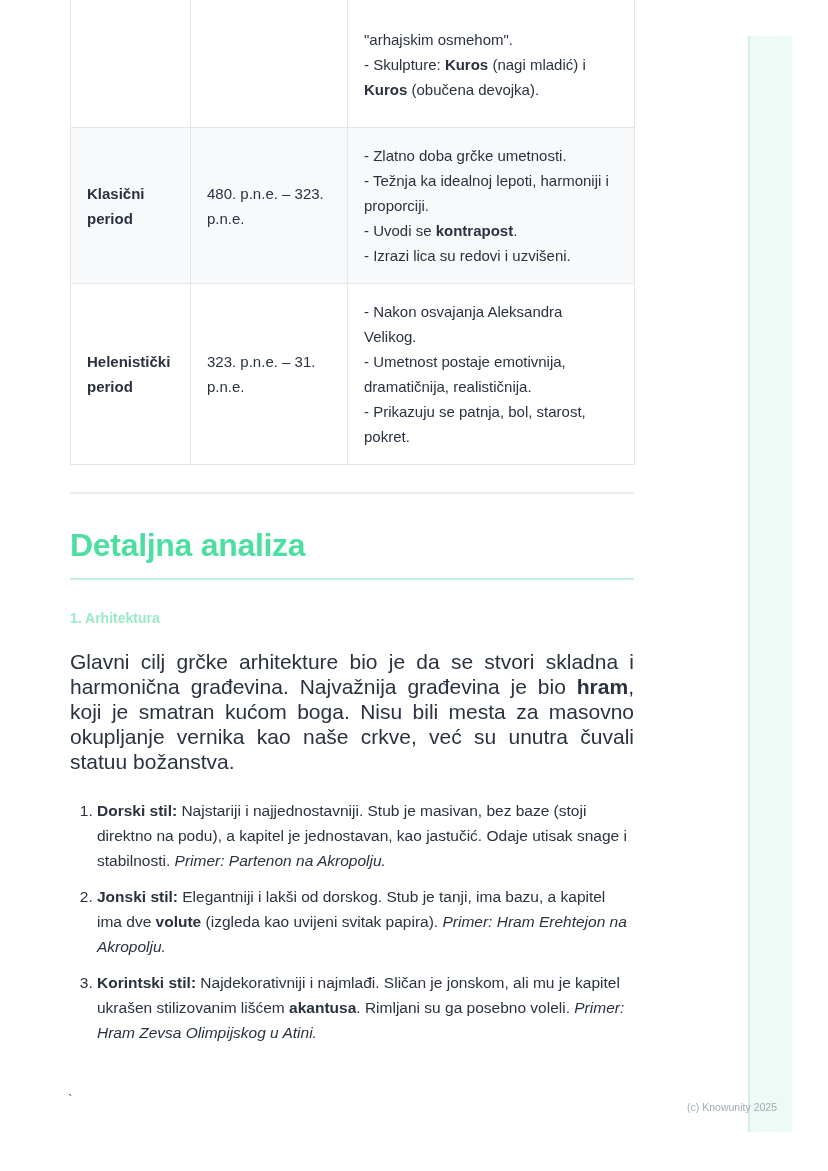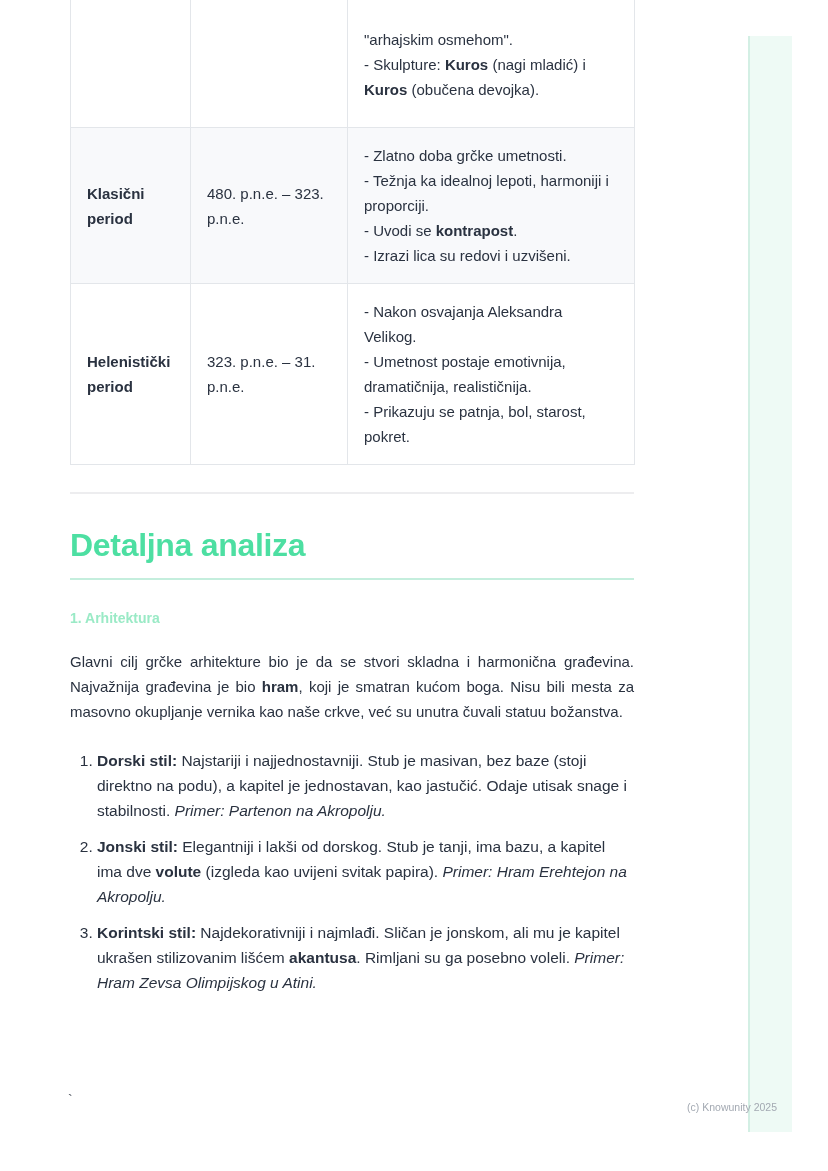--- a/index.html
+++ b/index.html
@@ -74,21 +74,21 @@
   }
   h2.sub-title {
     margin-top: 30px;
     color: #9aeac6;
     font-size: 14px;
     font-weight: 700;
   }
   
   p.body-text {
     margin-top: 23px;
-    font-size: 15px;
+    font-size: 21px;
     line-height: 25px;
     text-align: justify;
   }
   ol.styles-list {
     margin-top: 24px;
     padding-left: 27px;
     font-size: 15.5px;
     line-height: 25px;
   }
   ol.styles-list li { margin-bottom: 11px; }

